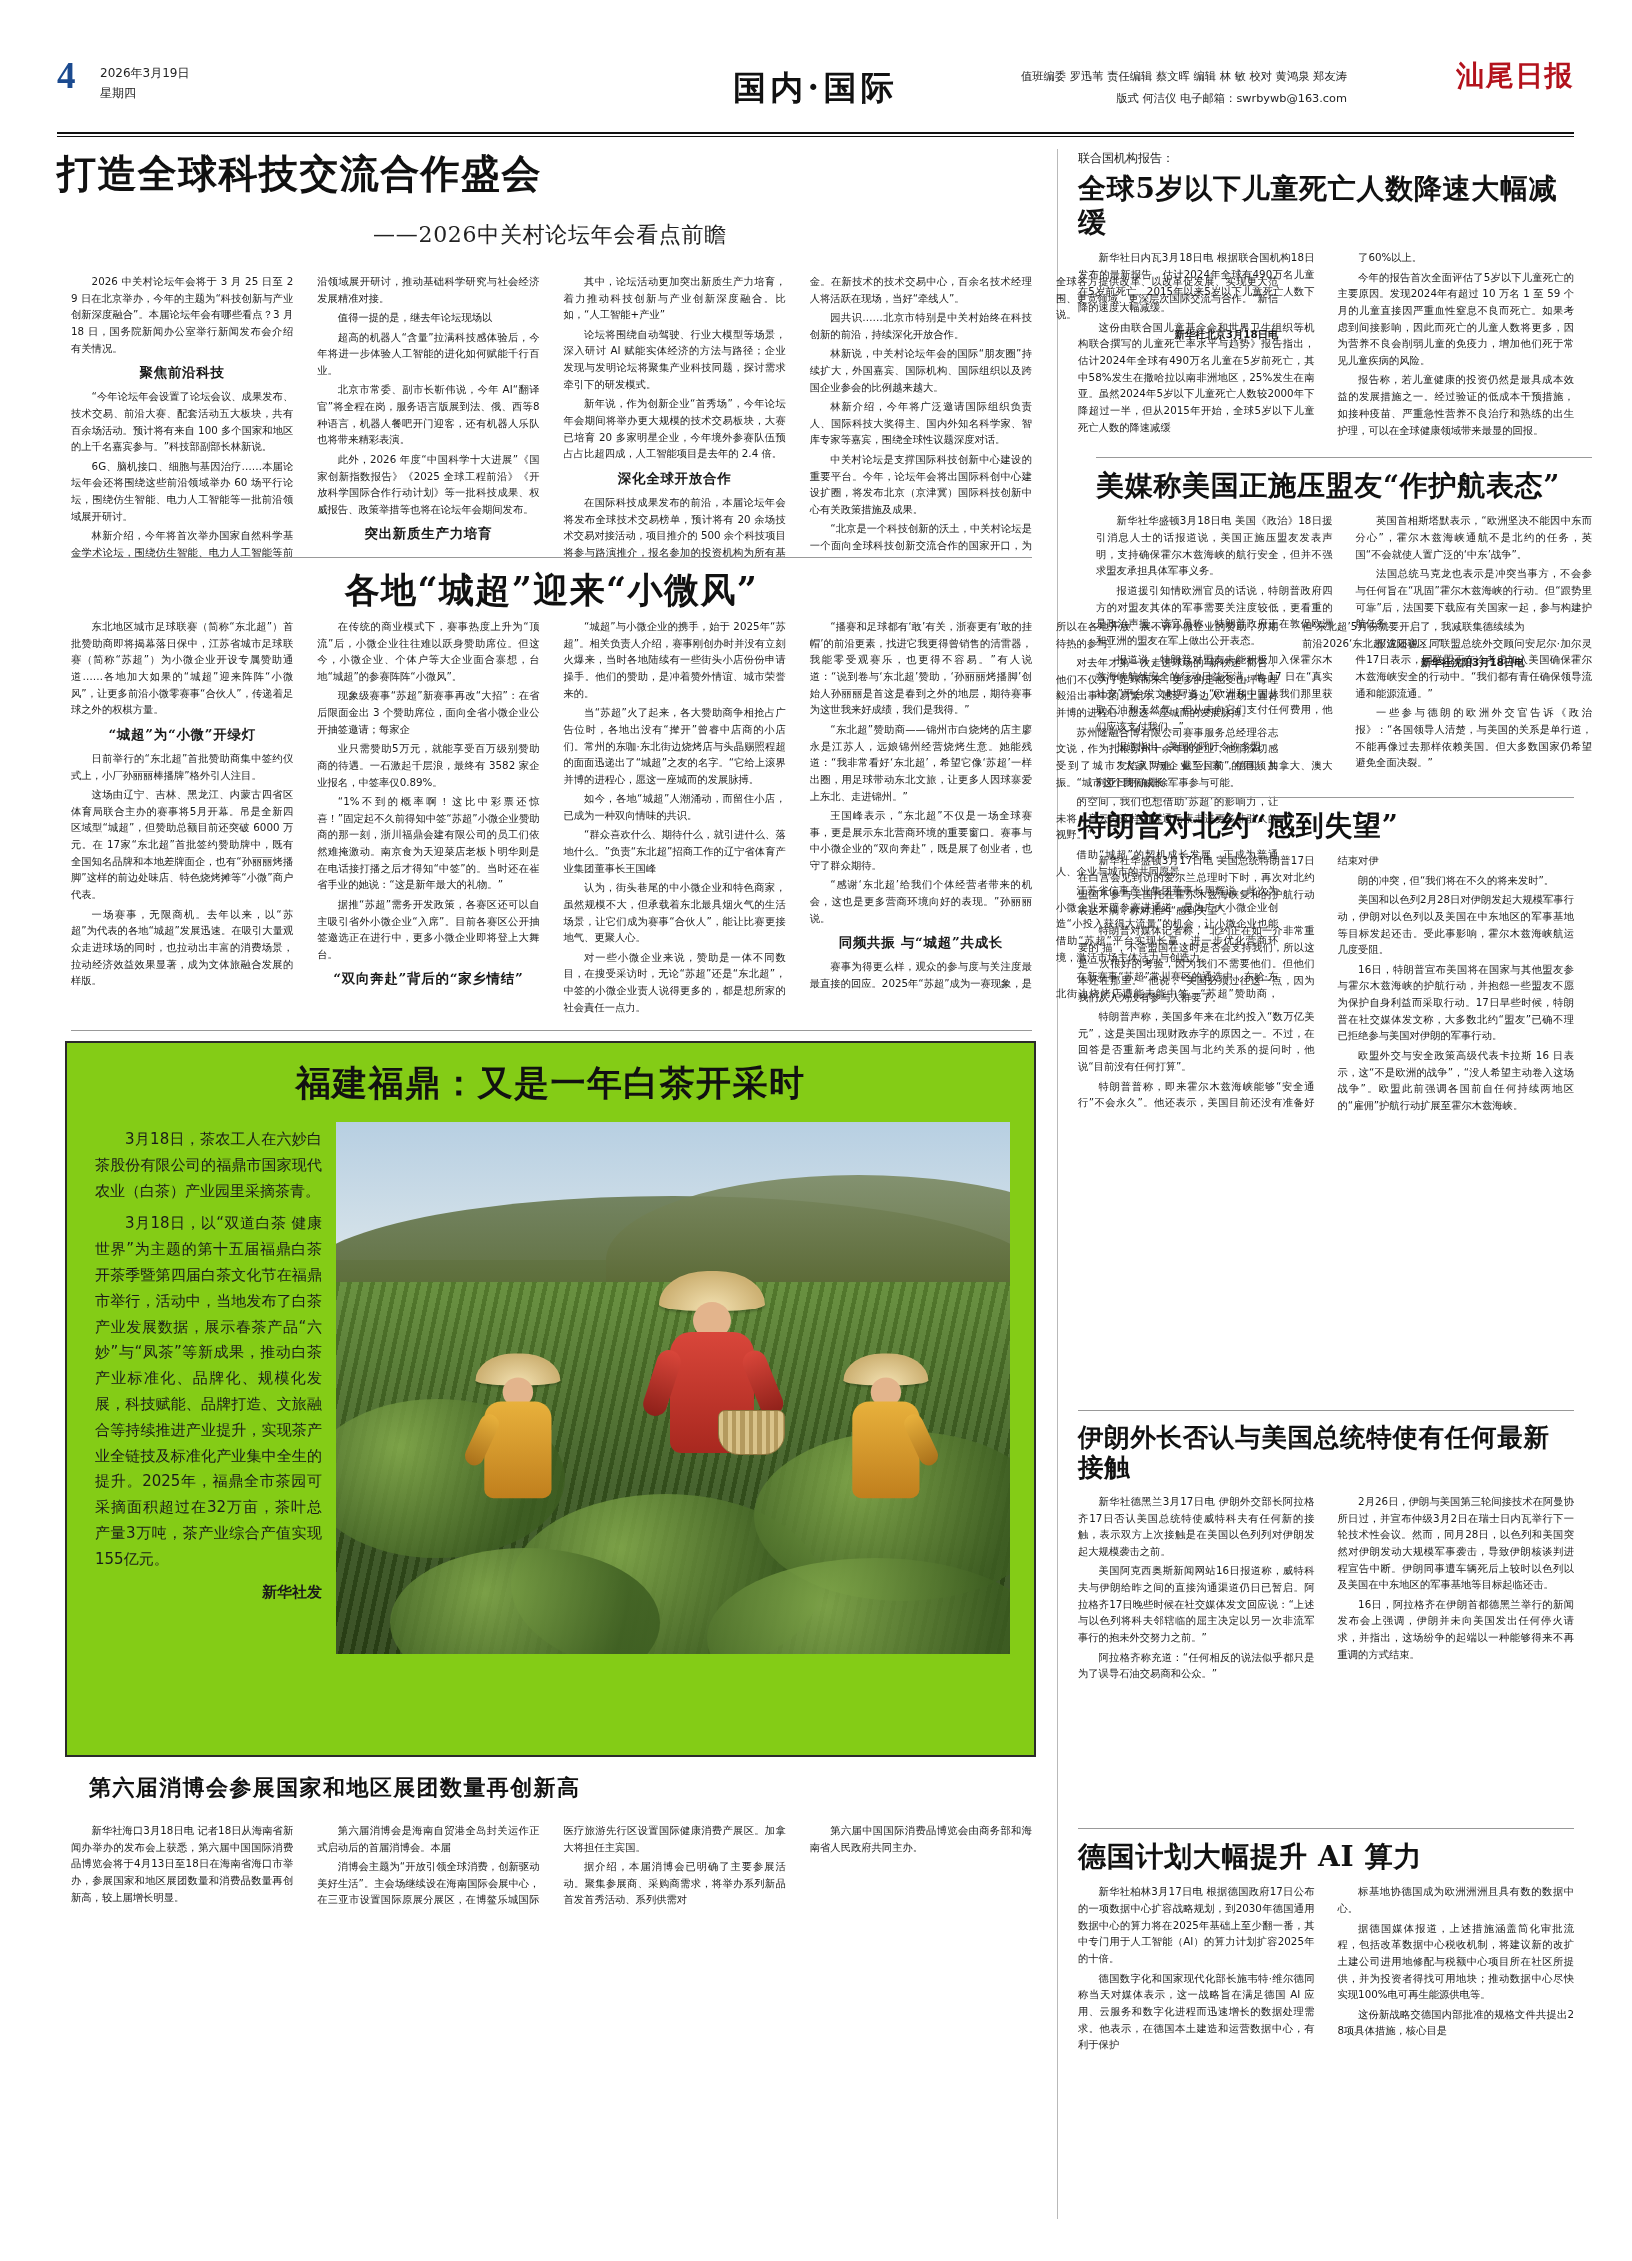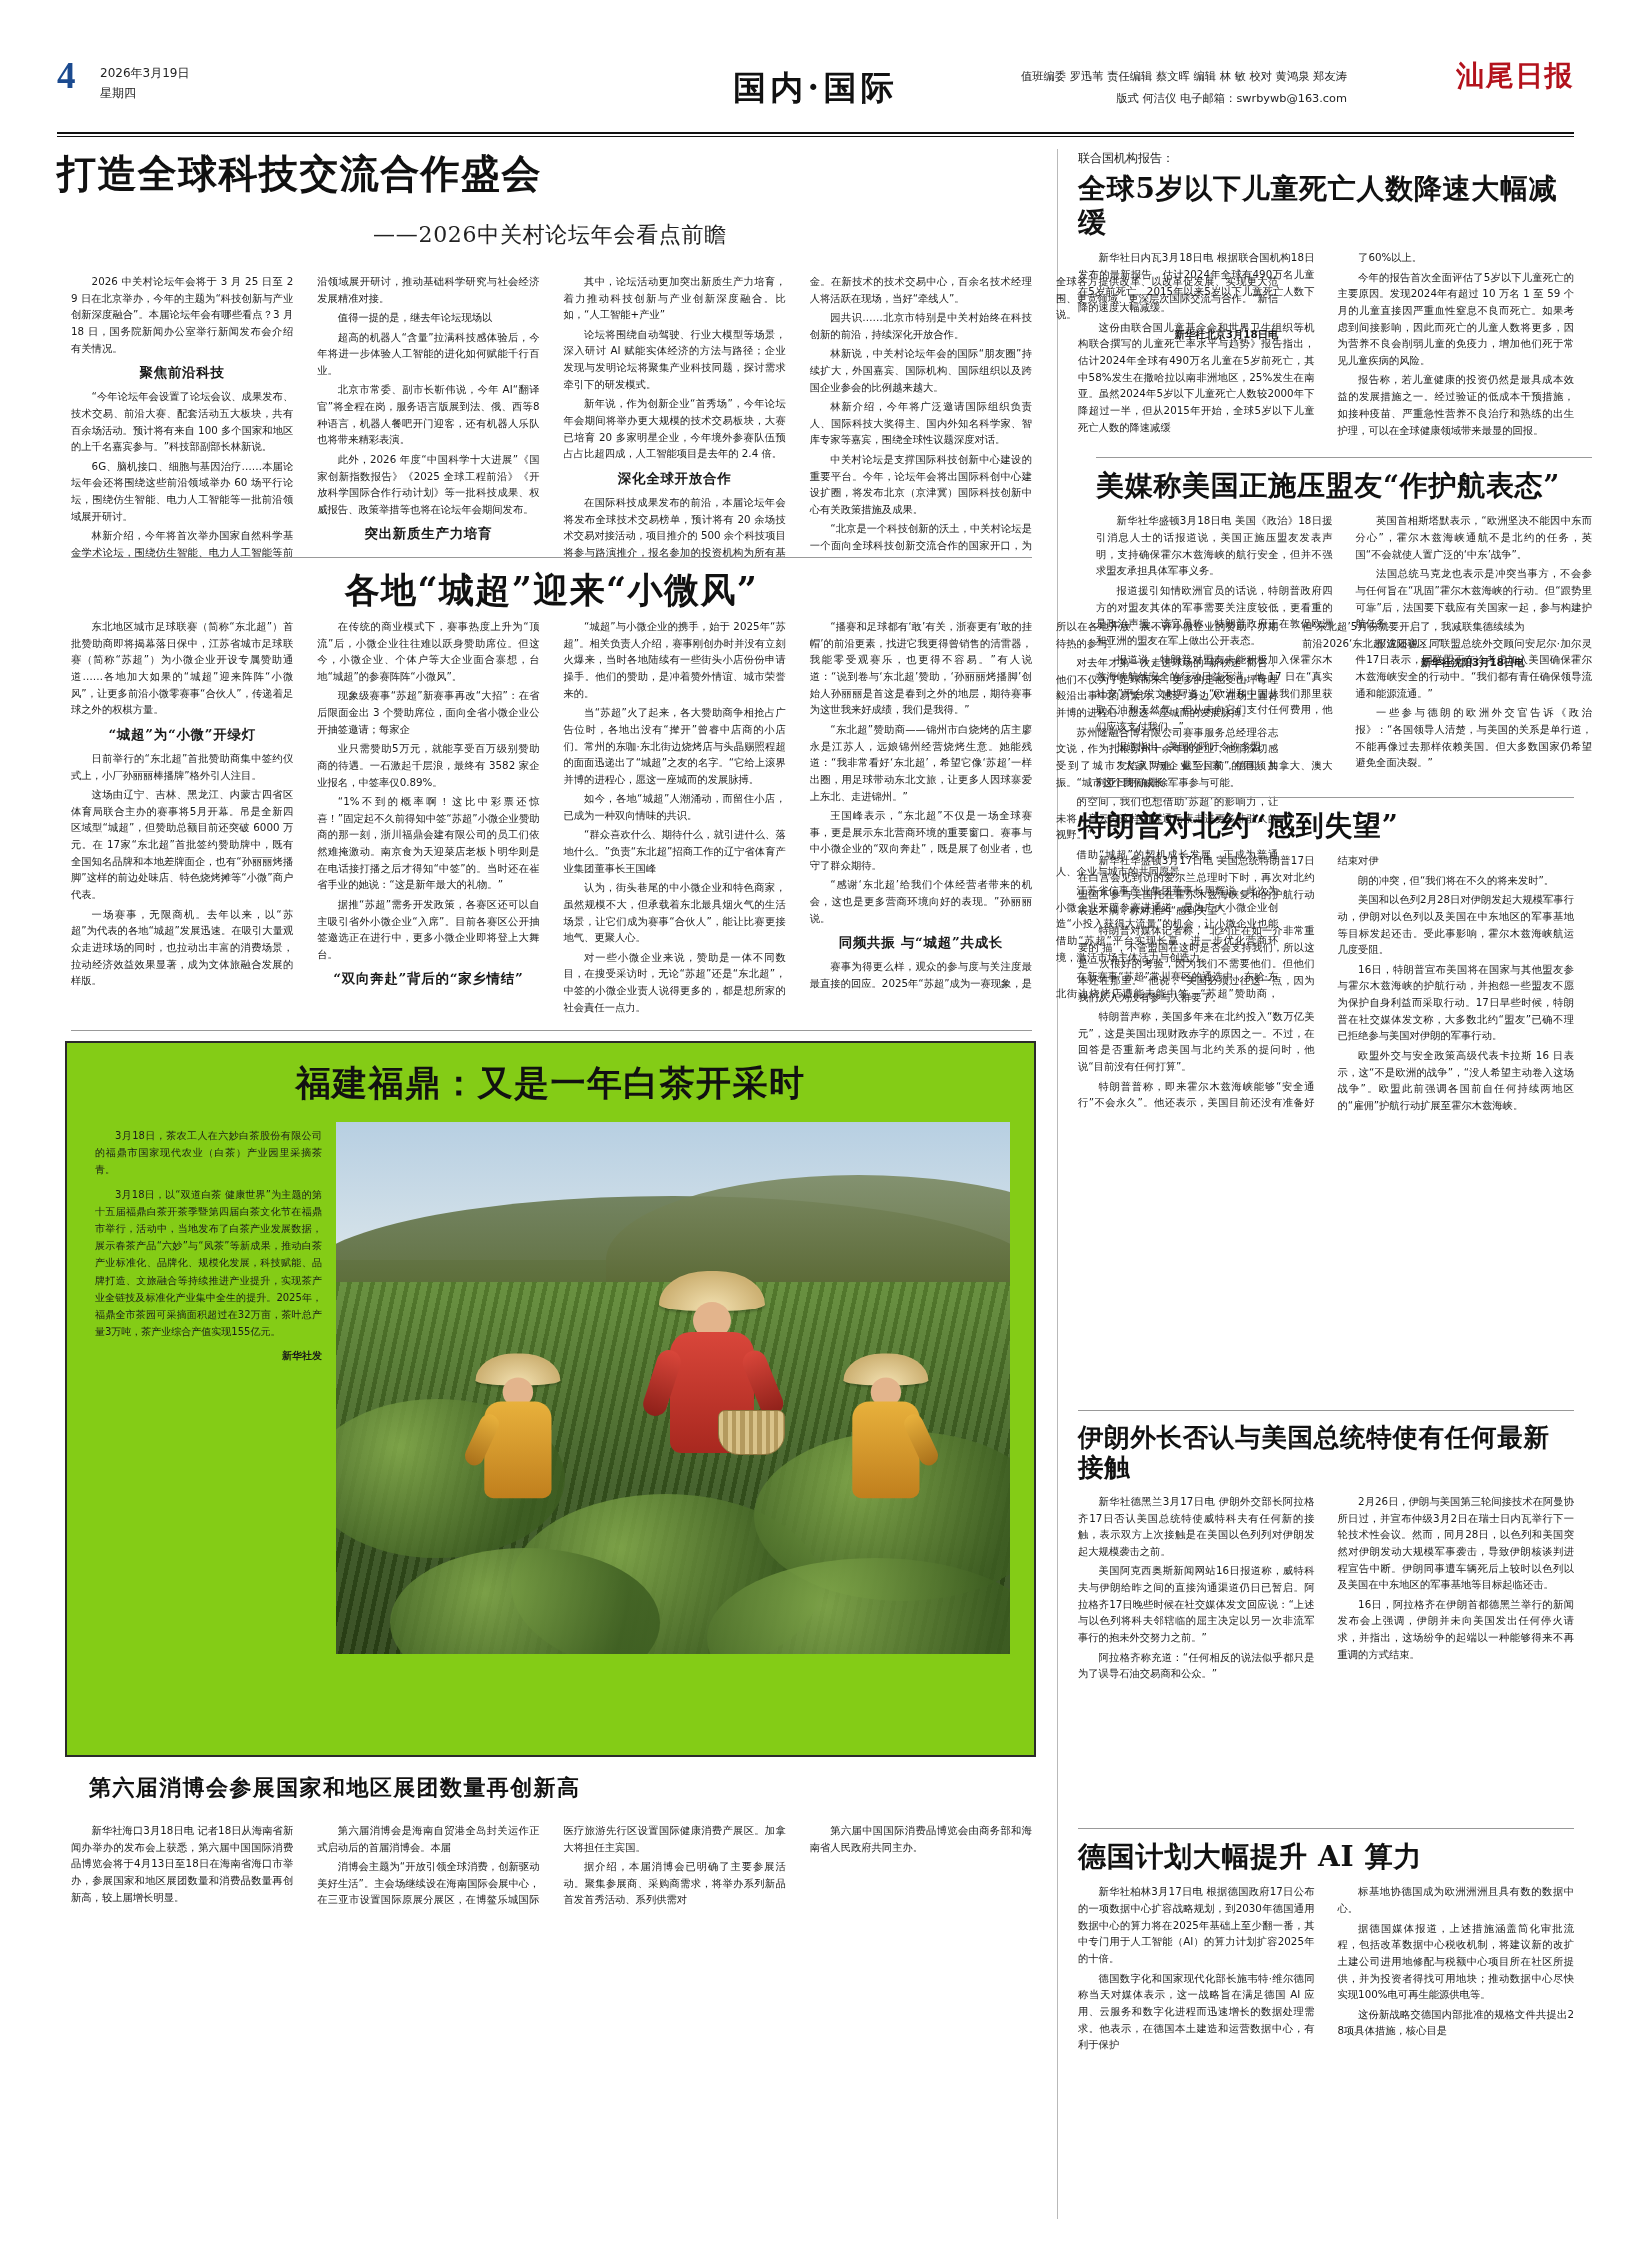--- a/index.html
+++ b/index.html
@@ -206,21 +206,21 @@
     font-family: "DejaVu Serif", serif;
     font-weight: bold;
     font-size: 35px;
     letter-spacing: 1.4px;
     color: #111;
   }
   .photo-caption {
     position: absolute;
     left: 28px; top: 84px;
     width: 227px;
-    font-size: 10px;
+    font-size: 15px;
     line-height: 1.72;
     text-align: justify;
     color: #1a1a1a;
     word-break: break-all;
   }
   .photo-caption p { margin: 0 0 7px 0; text-indent: 2em; }
   .photo-caption .sig { text-align: right; font-weight: bold; text-indent: 0; }
 
   .photo-img {
     position: absolute;

